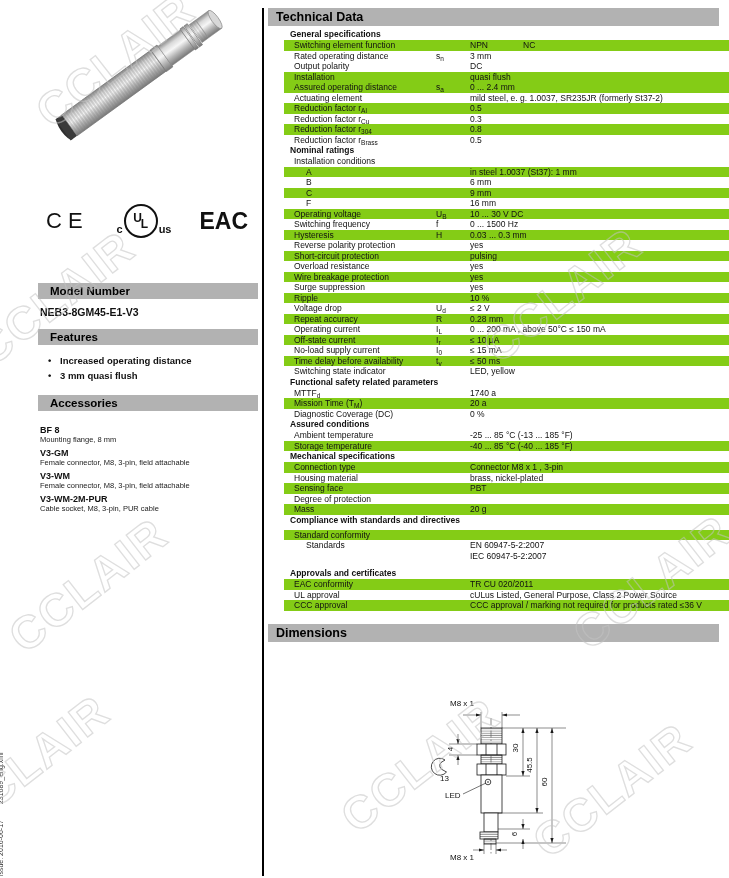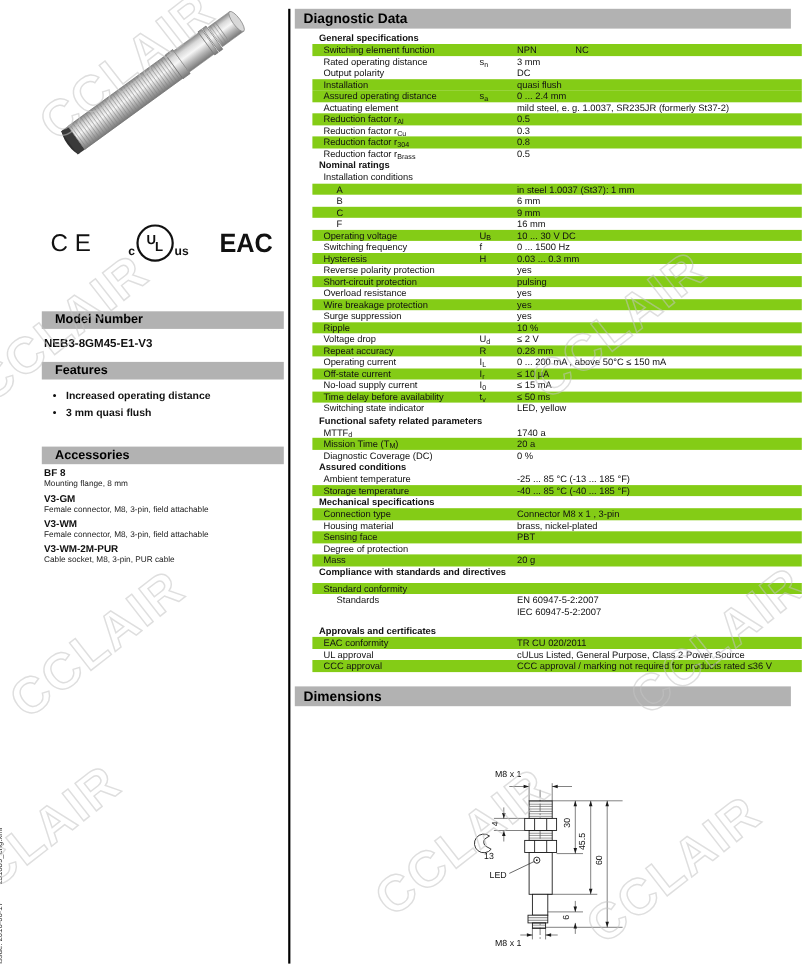--- a/index.html
+++ b/index.html
@@ -106,21 +106,21 @@
 
     <div class="side-bar-h" style="top:283px;">Model Number</div>
     <div class="model-val">NEB3-8GM45-E1-V3</div>
 
     <div class="side-bar-h" style="top:329px;">Features</div>
     <ul class="feat-list" id="feat-list">
         <li>Increased operating distance</li>
         <li>3 mm quasi flush</li>
       </ul>
 
-    <div class="side-bar-h" style="top:406px;">Accessories</div>
+    <div class="side-bar-h" style="top:395px;">Accessories</div>
     <div class="acc-list" id="acc-list">
         <div class="acc-item">
           <div class="acc-code">BF 8</div>
           <div class="acc-desc">Mounting flange, 8 mm</div>
         </div>
         <div class="acc-item">
           <div class="acc-code">V3-GM</div>
           <div class="acc-desc">Female connector, M8, 3-pin, field attachable</div>
         </div>
         <div class="acc-item">
@@ -128,21 +128,21 @@
           <div class="acc-desc">Female connector, M8, 3-pin, field attachable</div>
         </div>
         <div class="acc-item">
           <div class="acc-code">V3-WM-2M-PUR</div>
           <div class="acc-desc">Cable socket, M8, 3-pin, PUR cable</div>
         </div>
       </div>
   </div>
 
   <div class="right-col">
-    <div class="main-bar">Diagnostic Data</div>
+    <div class="main-bar">Technical Data</div>
     <div class="spec-table" id="spec-table">
         <div class="sec-h">General specifications</div>
         <div class="trow stripe">
           <span class="c1">Switching element function</span>
           <span class="c2"></span>
           <span class="c3"><span class="v1">NPN</span><span class="v2">NC</span></span>
         </div>
         <div class="trow">
           <span class="c1">Rated operating distance</span>
           <span class="c2">s<sub>n</sub></span>

